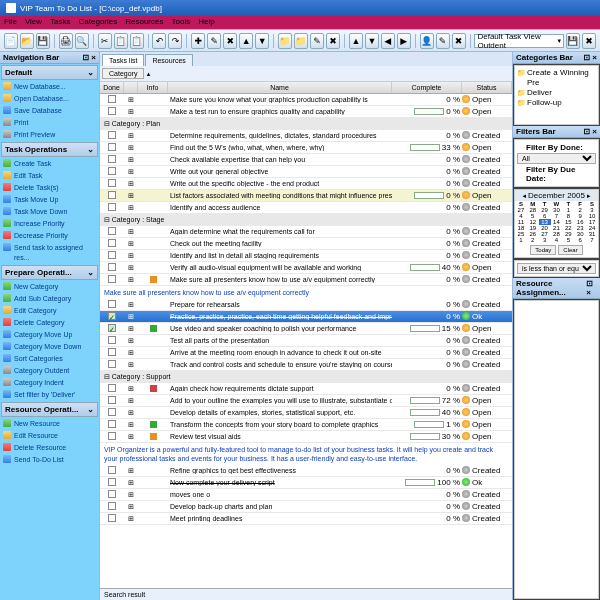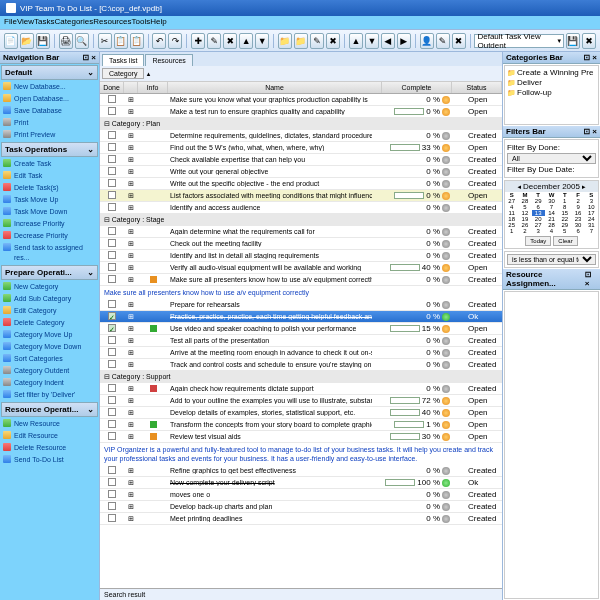--- a/index.html
+++ b/index.html
@@ -1,19 +1,19 @@
 <!DOCTYPE html>
 <html><head>
 <meta charset="utf-8">
 <style>
 *{margin:0;padding:0;box-sizing:border-box;font-family:Tahoma,Arial,sans-serif;font-size:8px}
 body{background:#d4e4f7;width:600px;height:600px;overflow:hidden}
 .titlebar{background:linear-gradient(#3c7cd4,#1e5db8);height:16px;color:#fff;padding:2px 6px;display:flex;align-items:center}
 .titlebar .icon{width:10px;height:10px;background:#fff;margin-right:4px;border-radius:1px}
-.menubar{background:#7dd3fc;height:14px;padding:1px 4px;display:flex;border-bottom:1px solid #9cb8dc}
+.menubar{background:#be185d;height:14px;padding:1px 4px;display:flex;gap:8px;border-bottom:1px solid #9cb8dc}
 .menubar span{cursor:pointer}
 .toolbar{background:linear-gradient(#f0f6ff,#d8e6f7);height:22px;padding:2px 4px;display:flex;align-items:center;gap:2px;border-bottom:1px solid #9cb8dc}
 .tbtn{width:16px;height:16px;background:linear-gradient(#fff,#d0e0f0);border:1px solid #8ab;border-radius:2px;cursor:pointer;display:flex;align-items:center;justify-content:center;font-size:9px}
 .tsep{width:1px;height:14px;background:#9cb8dc;margin:0 2px}
 .tcombo{height:14px;border:1px solid #8ab;background:#fff;padding:0 2px;font-size:7px;display:flex;align-items:center}
 .mainarea{display:flex;height:548px}
 .navbar{width:100px;background:#7dd3fc;border-right:1px solid #9cb8dc;display:flex;flex-direction:column}
 .panel-hdr{background:linear-gradient(#c8ddf5,#a8c8e8);padding:1px 3px;border-bottom:1px solid #8ab;font-weight:bold;font-size:7px;display:flex;justify-content:space-between;align-items:center}
 .panel-hdr .chev{font-size:8px}
 .section-hdr{background:linear-gradient(#d0e0f5,#b0cce8);padding:2px 3px;border:1px solid #8ab;font-weight:bold;font-size:7px;margin:1px;cursor:pointer;display:flex;justify-content:space-between}
@@ -35,40 +35,40 @@
 .col-done{width:24px}.col-ex{width:14px}.col-info{width:30px}.col-name{flex:1}.col-comp{width:70px}.col-stat{width:50px}
 .grow{display:flex;border-bottom:1px solid #e8e8e8;align-items:center;min-height:12px}
 .grow.grouphdr{background:#e8e8e8;font-size:7px;padding-left:4px;font-weight:normal}
 .grow.sel{background:linear-gradient(#4a90e8,#2870d0);color:#fff}
 .grow.strike .cell-name{text-decoration:line-through}
 .grow .cell-done{width:24px;text-align:center}
 .grow .cell-ex{width:14px;text-align:center;font-size:7px}
 .grow .cell-info{width:30px;text-align:center;display:flex;justify-content:center;gap:1px}
 .grow .cell-name{flex:1;font-size:7px;padding-left:2px;white-space:nowrap;overflow:hidden}
 .grow .cell-comp{width:70px;font-size:7px;display:flex;align-items:center;justify-content:flex-end;gap:2px;padding-right:2px}
-.grow .cell-stat{width:60px;font-size:7px;display:flex;align-items:flex-end;gap:18px}
+.grow .cell-stat{width:50px;font-size:7px;display:flex;align-items:flex-start;gap:2px}
 .chk{width:8px;height:8px;border:1px solid #888;background:#fff;display:inline-block}
 .chk.on{background:#cfe8cf}
 .chk.on::after{content:"✓";font-size:7px;color:#060;line-height:6px}
 .prog{width:30px;height:7px;border:1px solid #8a8;background:#fff;position:relative}
 .prog .fill{height:100%;background:linear-gradient(#6c6,#3a3)}
 .statico{width:8px;height:8px;border-radius:50%;display:inline-block}
 .statico.open{background:radial-gradient(#ffcc66,#e89020)}
 .statico.created{background:radial-gradient(#ccc,#888)}
 .statico.ok{background:radial-gradient(#88e888,#30b030)}
 .flagico{width:7px;height:7px;display:inline-block}
 .flagico.g{background:#3a3}.flagico.o{background:#e89020}.flagico.r{background:#d04040}
 .note{color:#1040c0;font-size:7px;padding:2px 4px;line-height:9px}
 .searchbar{background:#e8f0fb;border-top:1px solid #aaa;padding:2px 4px;font-size:7px}
-.rightcol{width:98px;background:#ffffff;border-left:1px solid #9cb8dc;display:flex;flex-direction:column;gap:0}
+.rightcol{width:88px;background:#404040;border-left:1px solid #9cb8dc;display:flex;flex-direction:column;gap:0}
 .tree{padding:2px;font-size:7px;background:#fff;margin:1px;border:1px solid #ccc;height:60px}
 .tree-item{padding-left:10px;line-height:10px;position:relative}
 .tree-item::before{content:"📁";position:absolute;left:0;font-size:7px}
 .filters{background:#fff;margin:1px;border:1px solid #ccc;padding:2px;font-size:7px}
-.filters label{display:block;margin:1px 0;font-weight:normal}
+.filters label{display:block;margin:1px 9px;font-weight:bold}
 .filters select{width:100%;font-size:7px;border:1px solid #aaa}
 .cal{background:#fff;margin:1px;border:1px solid #ccc;font-size:6px}
 .cal-hdr{text-align:center;padding:1px;background:#e0e8f0;font-size:7px}
 .cal table{width:100%;border-collapse:collapse}
 .cal td,.cal th{text-align:center;padding:0;font-size:6px;width:14%}
 .cal td.sel{background:#3070d0;color:#fff}
 .cal-btns{display:flex;gap:2px;padding:2px;justify-content:center}
 .cal-btns button{font-size:6px;padding:1px 4px;border:1px solid #aaa;background:#f0f0f0}
 .resassign{background:#fff;margin:1px;border:1px solid #ccc;flex:1}
 </style>

